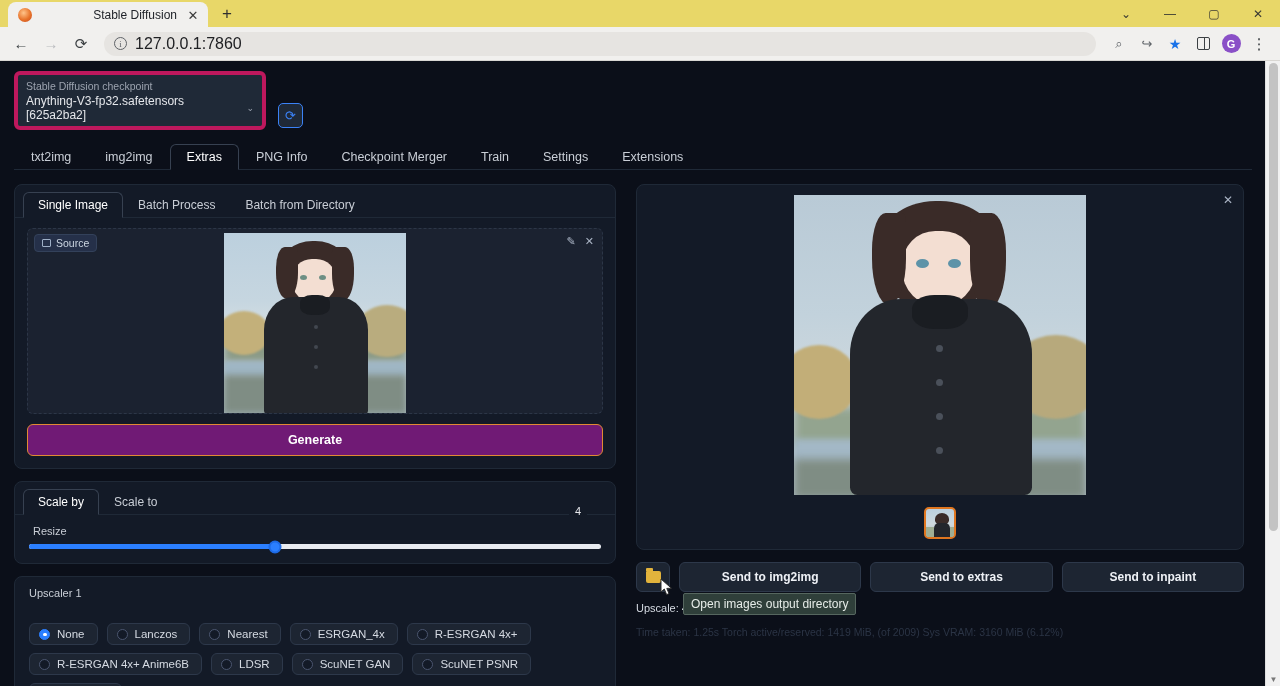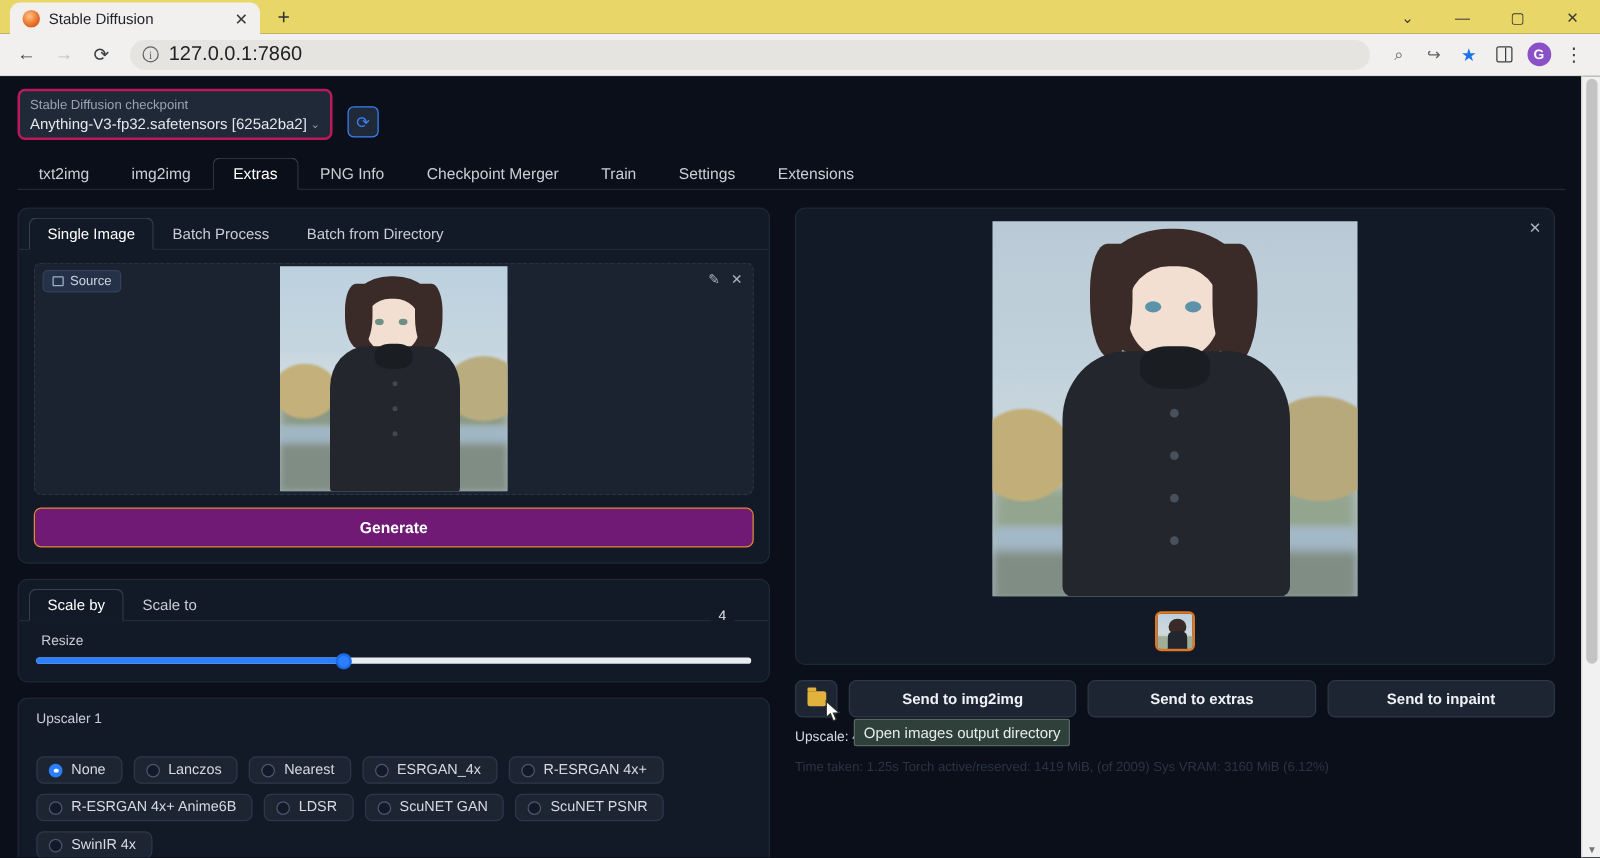--- a/index.html
+++ b/index.html
@@ -8,21 +8,21 @@
     font-family: "Liberation Sans", sans-serif;
     background: #0b0f19;
     font-size: 13px;
     -webkit-font-smoothing: antialiased;
   }
 
   
   .browser { width: 1280px; height: 686px; position: relative; }
   .tabstrip {
     height: 27px; background: #e8d768; display: flex; align-items: flex-end;
-    position: relative; padding-left: 8px;
+    position: relative; padding-left: 8px; text-align: right;
   }
   .tab {
     width: 200px; height: 26px; background: #f1f0ee; border-radius: 8px 8px 0 0;
     display: flex; align-items: center; padding: 0 6px 0 10px; gap: 7px;
     position: relative; top: 1px;
   }
   .favicon {
     width: 14px; height: 14px; border-radius: 50%;
     background: radial-gradient(circle at 40% 35%, #ffc48a 0%, #e8732a 55%, #c4451a 100%);
     flex: none;
@@ -81,21 +81,21 @@
 
   
   .page {
     position: absolute; top: 61px; left: 0; width: 1280px; height: 625px;
     background: #0b0f19; overflow: hidden;
   }
   .app { width: 1266px; padding: 10px 14px 0 14px; }
 
   .ckpt-row { display: flex; align-items: flex-end; gap: 12px; margin-bottom: 12px; }
   .ckpt-box {
-    width: 252px; background: #1f2937; border: 2px solid #be185d; border-radius: 6px;
+    width: 252px; background: #1f2937; border: 4px solid #be185d; border-radius: 6px;
     padding: 5px 8px 4px 8px;
   }
   .ckpt-label { font-size: 10.5px; color: #9ca3af; margin-bottom: 2px; }
   .ckpt-select {
     display: flex; align-items: center; justify-content: space-between;
     font-size: 12px; color: #e5e7eb;
   }
   .chev { color: #9ca3af; font-size: 9px; }
   .refresh-btn {
     width: 25px; height: 25px; border-radius: 5px; background: #1f2937;
@@ -125,21 +125,21 @@
 
   .subtabs { display: flex; gap: 0; padding: 6px 8px 0 8px; border-bottom: 1px solid #1f2937; }
   .subtab {
     padding: 5px 14px; font-size: 12px; color: #c9ced6; border-radius: 6px 6px 0 0;
     border: 1px solid transparent; position: relative; top: 1px;
   }
   .subtab.active { background: #131a27; color: #fff; border-color: #374151; border-bottom-color: #131a27; }
 
   .source-area {
     margin: 10px 12px; height: 186px; background: #1b2230; border: 1px dashed #2c3647;
-    border-radius: 6px; position: relative; display: flex; align-items: center; justify-content: center;
+    border-radius: 6px; position: relative; display: flex; align-items: flex-end; justify-content: center;
   }
   .source-badge {
     position: absolute; top: 5px; left: 6px; background: #253049; border: 1px solid #33415a;
     border-radius: 4px; padding: 2px 7px; font-size: 10.5px; color: #cbd5e1;
     display: flex; align-items: center; gap: 5px;
   }
   .mini-img-ico {
     width: 9px; height: 8px; border: 1px solid #9fb0c7; border-radius: 1px; display: block;
   }
   .src-tools { position: absolute; top: 6px; right: 8px; display: flex; gap: 9px; }

